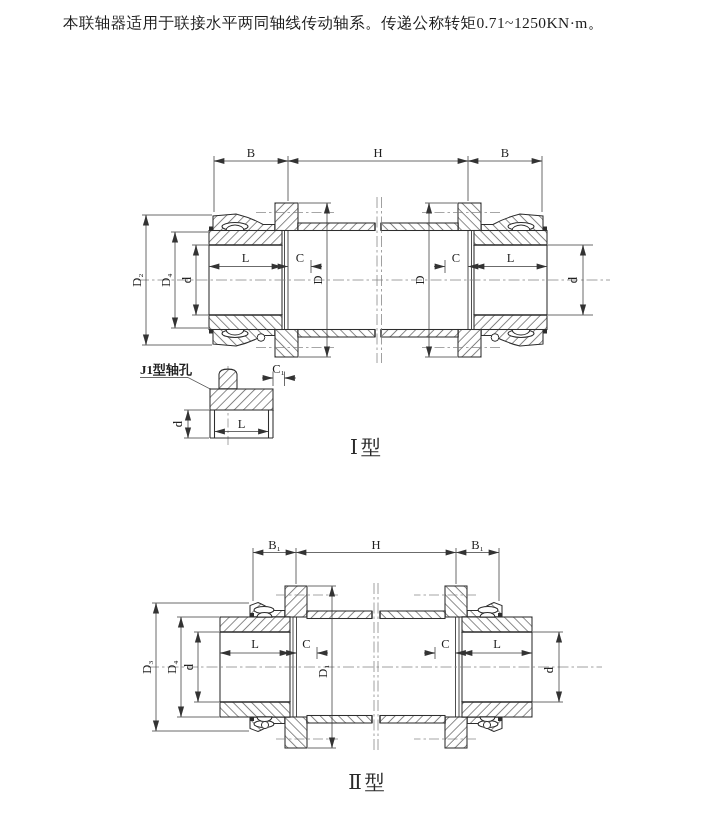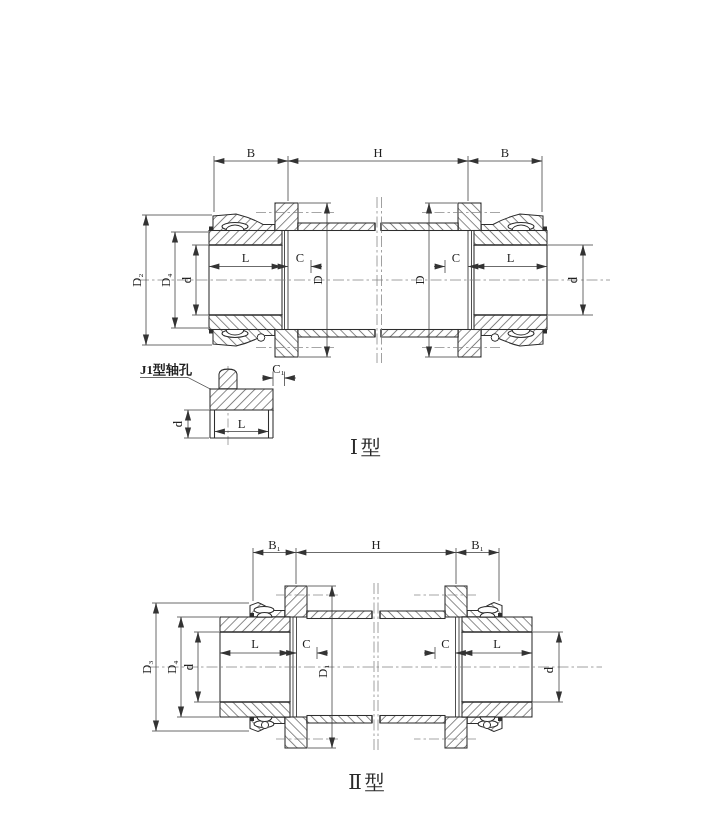--- a/index.html
+++ b/index.html
@@ -9,20 +9,21 @@
          letter-spacing:0.4px;white-space:nowrap;}
   svg{position:absolute;left:0;top:0;}
   .t{font-family:"Liberation Serif","DejaVu Serif",serif;font-size:12.5px;fill:#1f1f1f;text-anchor:middle;}
   .cap{font-family:"Liberation Serif","DejaVu Serif",serif;font-size:20px;fill:#2a2a2a;text-anchor:middle;letter-spacing:3px;}
   .dt{font-family:"Liberation Serif","DejaVu Serif",serif;font-size:13px;font-weight:bold;fill:#1f1f1f;text-anchor:start;}
 </style>
 </head>
 <body>
 
 <div class="page">
+  <div class="intro">本联轴器适用于联接水平两同轴线传动轴系。传递公称转矩0.71~1250KN·m。</div>
 
   <svg width="725" height="825" viewBox="0 0 725 825">
     <defs>
       <pattern id="hatch" width="6.5" height="6.5" patternUnits="userSpaceOnUse" patternTransform="rotate(45)">
         <rect width="6.5" height="6.5" fill="#ffffff"></rect>
         <line x1="0.5" y1="0" x2="0.5" y2="6.5" stroke="#5f5f5f" stroke-width="0.75"></line>
       </pattern>
       <marker id="ar" viewBox="0 0 12 8" refX="11.2" refY="4" markerWidth="12" markerHeight="8" markerUnits="userSpaceOnUse" orient="auto-start-reverse">
         <path d="M0.8,0.9 L11.2,4 L0.8,7.1 Z" fill="#333333"></path>
       </marker>

